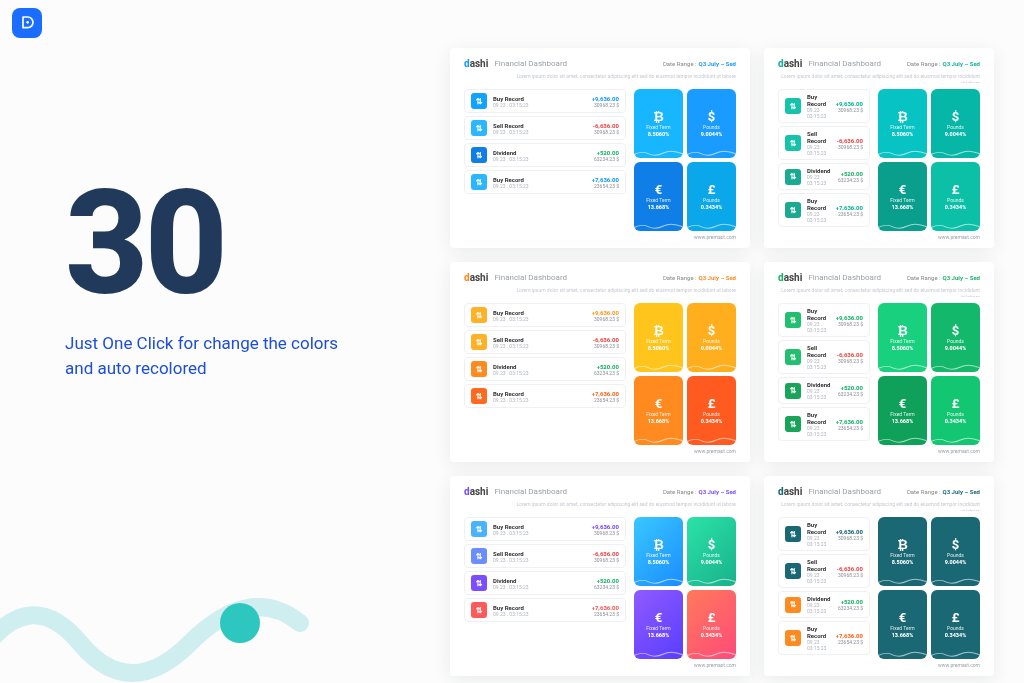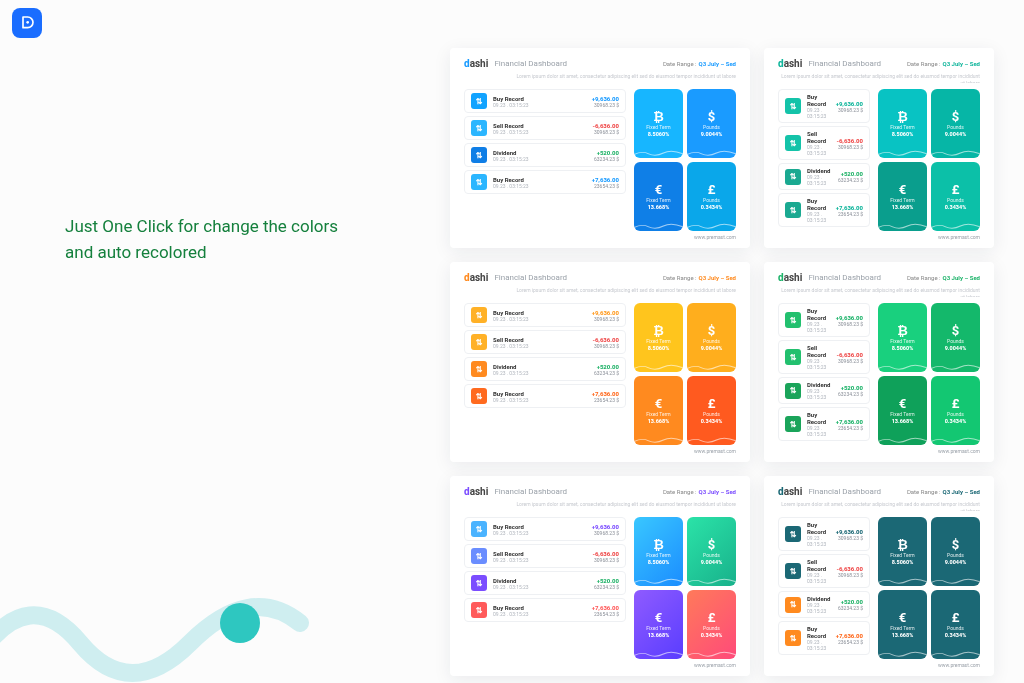--- a/index.html
+++ b/index.html
@@ -32,22 +32,22 @@
 }
 .big-number {
   font-size: 145px; font-weight: 800; line-height: 0.9;
   color: #213a5b; letter-spacing: -4px;
 }
 .theme-title {
   font-size: 40px; font-weight: 400; color: #23b8a2;
   margin-top: 18px;
 }
 .subtitle {
-  font-size: 17px; line-height: 1.5; color: #15803d;
-  margin-top: 36px; max-width: 280px;
+  font-size: 17px; line-height: 1.5; color: #1d4ed8;
+  margin-top: 22px; max-width: 280px;
 }
 
 
 .preview-grid {
   position: absolute; left: 450px; top: 48px; right: 0;
   display: grid;
   grid-template-columns: 300px 300px;
   grid-auto-rows: 200px;
   gap: 14px 14px;
 }
@@ -124,20 +124,21 @@
       <circle cx="13" cy="11" r="2" fill="#fff"></circle>
     </svg>
 </div>
 
 <svg class="wave-deco" viewBox="0 0 380 150">
   <path d="M10 110 Q 60 40 110 100 T 220 100 T 330 80" fill="none" stroke="#cfeef0" stroke-width="18" stroke-linecap="round"></path>
   <circle cx="270" cy="80" r="20" fill="#2ec7c0"></circle>
 </svg>
 
 <div class="title-block">
+  <div class="big-number">30</div>
   <div class="subtitle">Just One Click for change the colors and auto recolored</div>
 </div>
 
 <div class="preview-grid" id="grid">
     <div class="dash-card t-blue">
       <div class="dash-header">
         <div class="dash-logo">
           <span class="logo-word"><span class="accent">d</span>ashi</span>
           <span class="dash-subtitle">Financial Dashboard</span>
         </div>

